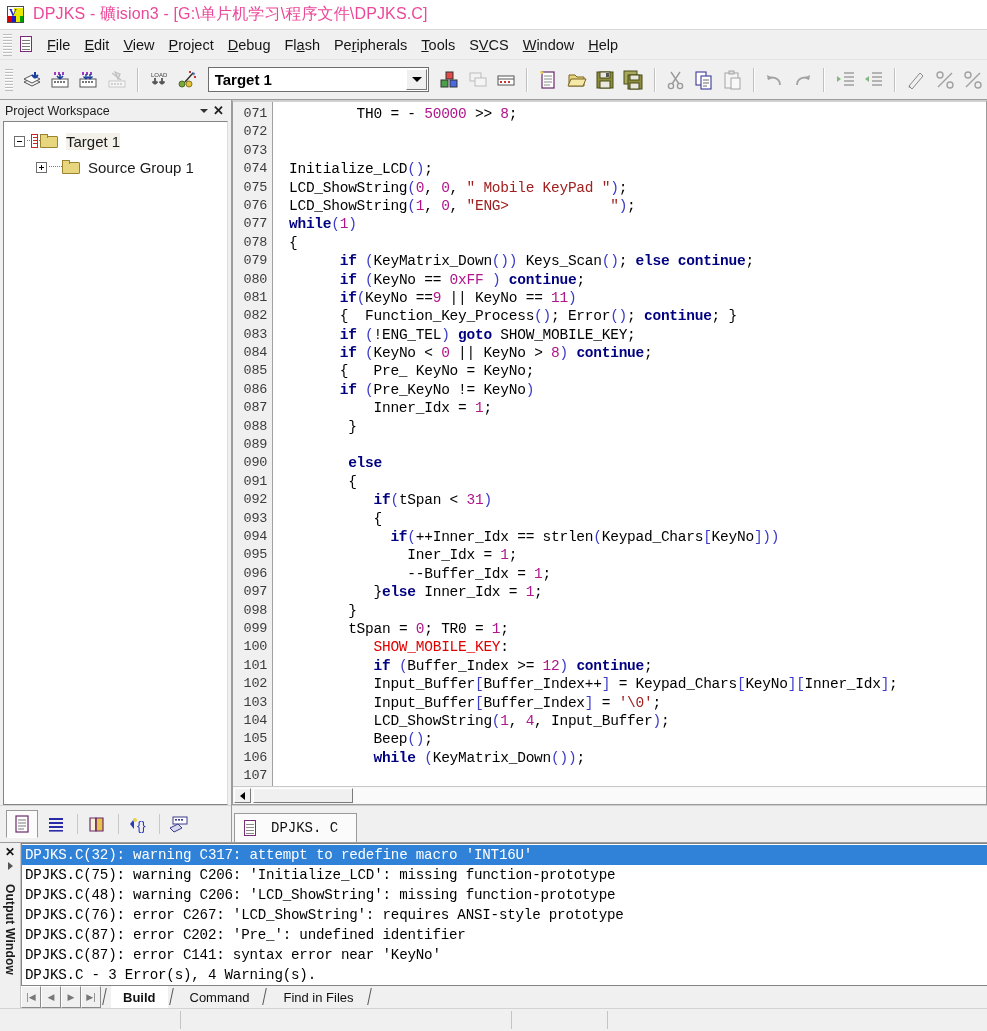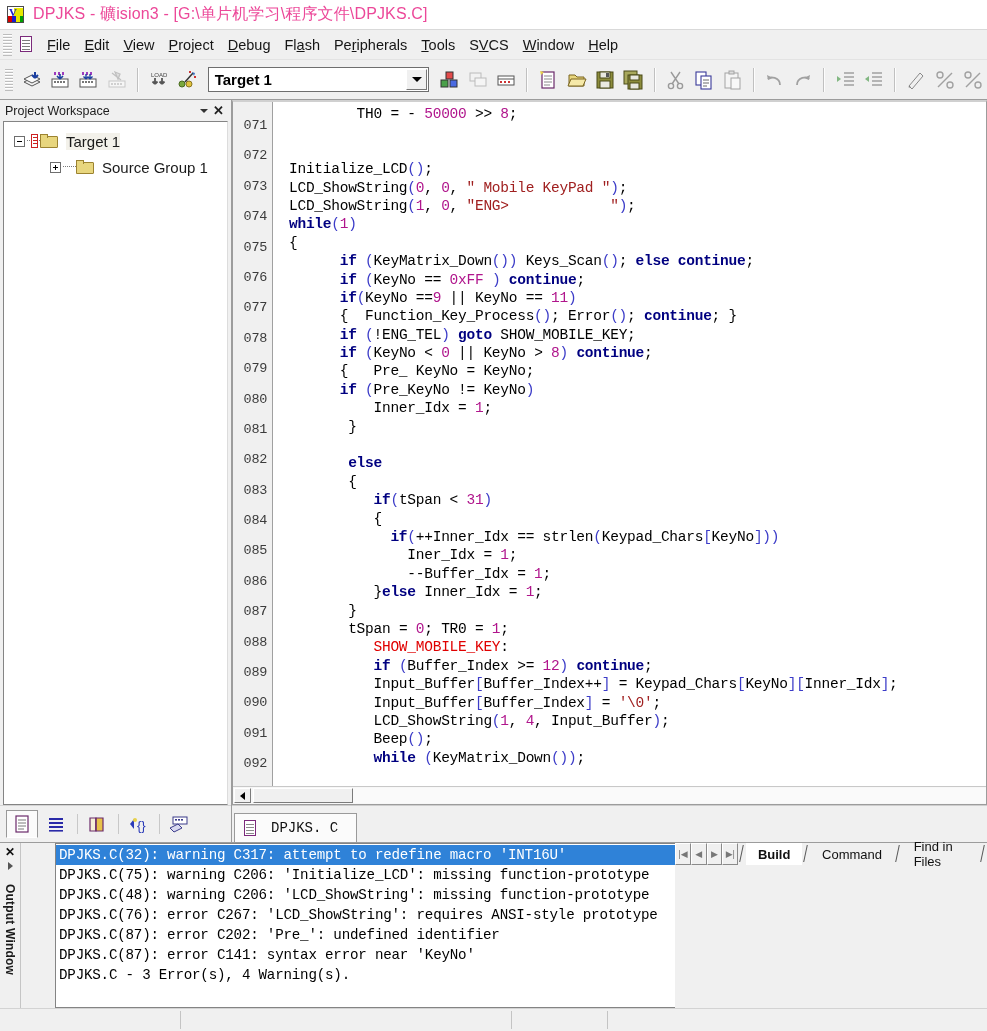--- a/index.html
+++ b/index.html
@@ -221,21 +221,21 @@
   .tnode {
     display: flex; align-items: center;
     height: 26px;
     font-size: 15px;
     color: #1a1a1a;
     white-space: nowrap;
     cursor: default;
     font-family: "Liberation Sans", sans-serif;
   }
   .tnode.lvl1 { padding-left: 10px; }
-  .tnode.lvl2 { padding-left: 46px; }
+  .tnode.lvl2 { padding-left: 32px; }
   .expander {
     width: 11px; height: 11px;
     border: 1px solid #6e6e6e;
     background: #fff;
     position: relative;
     margin-right: 2px;
     flex: 0 0 auto;
     box-sizing: border-box;
   }
   .expander:before {
@@ -339,21 +339,20 @@
     text-align: right;
   }
   .gutter .g {
     height: 18.4px;
     line-height: 18.4px;
     font-family: "Liberation Mono", monospace;
     font-size: 13.5px;
     color: #3c3c3c;
     padding-right: 5px;
     letter-spacing: -0.3px;
-    margin-top: 12px;
   }
   .foldcol {
     width: 16px; flex: 0 0 16px;
     background: #ffffff;
     padding-top: 3px;
     position: relative;
   }
   .foldcol .f { height: 18.4px; position: relative; }
   .codecol {
     flex: 1 1 auto;
@@ -458,21 +457,21 @@
   .out-side .arw { margin-top: 3px; width:0;height:0;border-top:4px solid transparent;border-bottom:4px solid transparent;border-left:5px solid #555; }
   .out-side .vtext {
     margin-top: 14px;
     writing-mode: vertical-rl;
     font-size: 12px;
     font-weight: bold;
     color: #1a1a1a;
     white-space: nowrap;
     letter-spacing: 0.2px;
   }
-  .out-main { flex:1 1 auto; display:flex; flex-direction:row; min-width:0;margin-left:34px; }
+  .out-main { flex:1 1 auto; display:flex; flex-direction:column; min-width:0; }
   .out-text {
     flex: 1 1 auto;
     background: #ffffff;
     border: 1px solid #848484;
     border-right: none;
     overflow: hidden;
     padding-top: 1px;
     box-sizing: border-box;
   }
   .ol {

